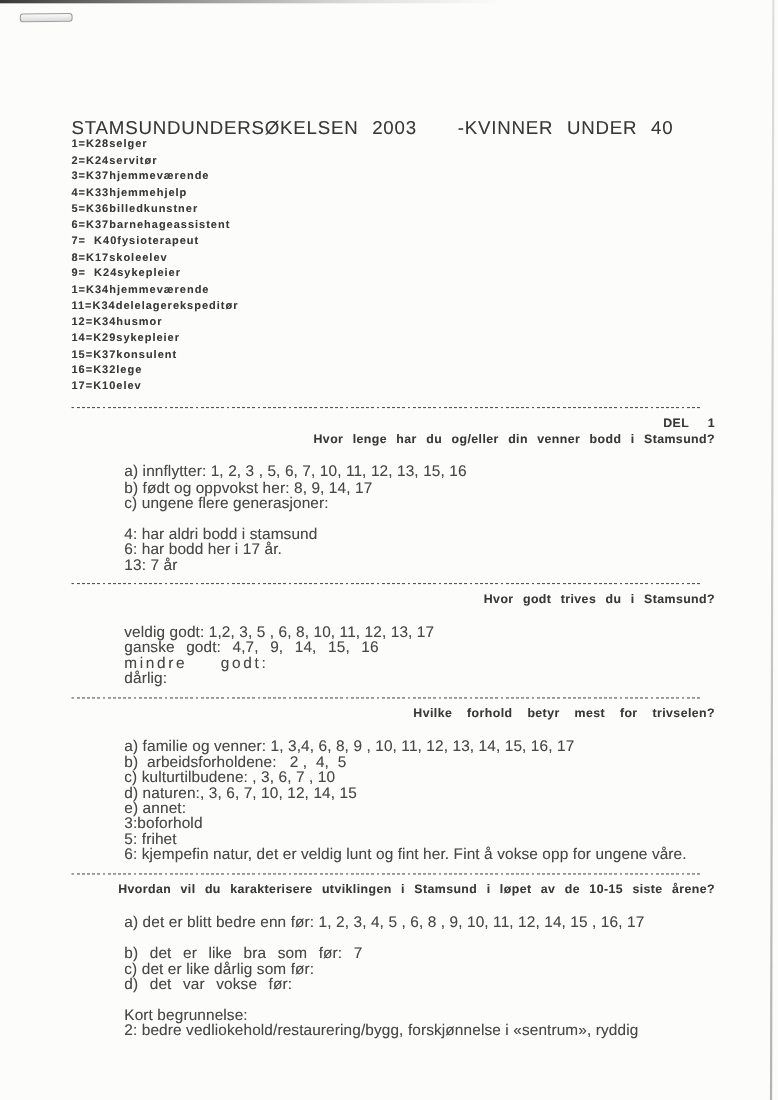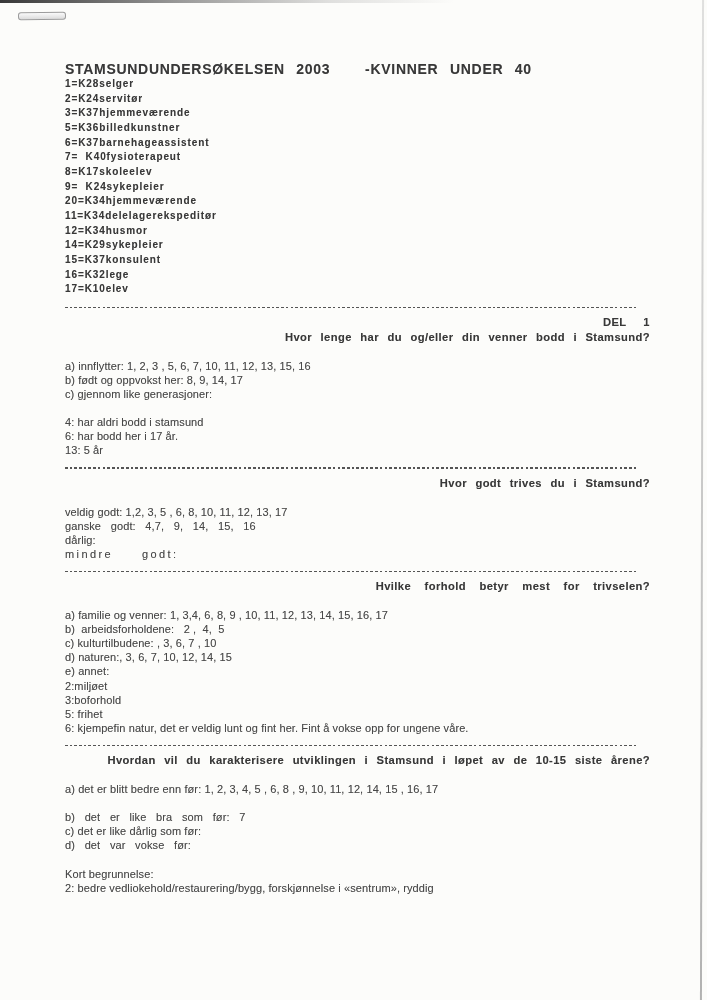--- a/index.html
+++ b/index.html
@@ -14,88 +14,88 @@
     background:linear-gradient(90deg,rgba(35,35,35,.9) 0%,rgba(75,75,75,.55) 40%,rgba(135,135,135,.25) 72%,rgba(160,160,160,0) 100%);}
   .staple{position:absolute;left:18px;top:12px;width:46px;height:6px;
     border:1px solid #9c9c9c;border-radius:3px;
     background:linear-gradient(180deg,#fafafa,#dcdcdc);transform:rotate(-.6deg);}
   .page-edge{position:absolute;top:0;right:5px;width:1.5px;height:100%;
     background:linear-gradient(180deg,rgba(195,195,195,.5),rgba(165,165,165,.85));
     transform:rotate(.12deg);}
   
   .content{position:absolute;left:65px;top:61px;width:585px;
     text-shadow:0 0 .5px rgba(70,70,70,.35);}
-  .title{font-size:14px;font-weight:700;letter-spacing:.7px;word-spacing:7px;
-    white-space:pre;color:#383838;line-height:16px;}
+  .title{font-size:17px;font-weight:400;letter-spacing:.7px;word-spacing:7px;
+    white-space:pre;color:#383838;line-height:16px;margin-top:48px;}
   .legend .legend-line{font-size:10px;font-weight:700;letter-spacing:.9px;
     line-height:14.65px;color:#383838;white-space:pre;}
   .blocks .h{font-size:11.2px;font-weight:700;letter-spacing:.4px;word-spacing:5px;
     line-height:14.7px;color:#383838;white-space:pre;text-align:right;}
   .blocks .h.wide{word-spacing:10px;margin-left:32px;}
-  .blocks .p{font-size:11px;line-height:14.1px;letter-spacing:.1px;color:#474747;white-space:pre;}
+  .blocks .p{font-size:14px;line-height:14.1px;letter-spacing:.1px;color:#474747;white-space:pre;margin-left:48px;}
   .blocks .p.wide{word-spacing:6.5px;}
   .blocks .p.spread{letter-spacing:2.4px;word-spacing:9px;}
   .blocks .gap{height:14px;}
   .blocks .sep{height:1.5px;width:572px;margin:10px 0 7px;
     background:repeating-linear-gradient(90deg,#545454 0,#545454 2.6px,transparent 2.6px,transparent 4.7px);}
 </style>
 </head>
 <body>
 
 <div class="top-edge"></div>
 <div class="staple"></div>
 <div class="page-edge"></div>
 
 <div class="content">
   <div class="title">STAMSUNDUNDERSØKELSEN 2003   -KVINNER UNDER 40</div>
   <div class="legend">
       <div class="legend-line">1=K28selger</div>
       <div class="legend-line">2=K24servitør</div>
       <div class="legend-line">3=K37hjemmeværende</div>
+      <div class="legend-line">4=K33hjemmehjelp</div>
       <div class="legend-line">5=K36billedkunstner</div>
       <div class="legend-line">6=K37barnehageassistent</div>
       <div class="legend-line">7=  K40fysioterapeut</div>
       <div class="legend-line">8=K17skoleelev</div>
       <div class="legend-line">9=  K24sykepleier</div>
-      <div class="legend-line">20=K34hjemmeværende</div>
+      <div class="legend-line">1=K34hjemmeværende</div>
       <div class="legend-line">11=K34delelagerekspeditør</div>
       <div class="legend-line">12=K34husmor</div>
       <div class="legend-line">14=K29sykepleier</div>
       <div class="legend-line">15=K37konsulent</div>
       <div class="legend-line">16=K32lege</div>
       <div class="legend-line">17=K10elev</div>
     </div>
   <div class="blocks">
       <div class="sep"></div>
       <div class="h">DEL  1</div>
       <div class="h">Hvor lenge har du og/eller din venner bodd i Stamsund?</div>
       <div class="gap"></div>
       <div class="p">a) innflytter: 1, 2, 3 , 5, 6, 7, 10, 11, 12, 13, 15, 16</div>
       <div class="p">b) født og oppvokst her: 8, 9, 14, 17</div>
-      <div class="p">c) gjennom like generasjoner:</div>
+      <div class="p">c) ungene flere generasjoner:</div>
       <div class="gap"></div>
       <div class="p">4: har aldri bodd i stamsund</div>
       <div class="p">6: har bodd her i 17 år.</div>
-      <div class="p">13: 5 år</div>
+      <div class="p">13: 7 år</div>
       <div class="sep"></div>
       <div class="h">Hvor godt trives du i Stamsund?</div>
       <div class="gap"></div>
       <div class="p">veldig godt: 1,2, 3, 5 , 6, 8, 10, 11, 12, 13, 17</div>
       <div class="p wide">ganske godt: 4,7, 9, 14, 15, 16</div>
+      <div class="p spread">mindre  godt:</div>
       <div class="p">dårlig:</div>
-      <div class="p spread">mindre  godt:</div>
       <div class="sep"></div>
       <div class="h wide">Hvilke forhold betyr mest for trivselen?</div>
       <div class="gap"></div>
       <div class="p">a) familie og venner: 1, 3,4, 6, 8, 9 , 10, 11, 12, 13, 14, 15, 16, 17</div>
       <div class="p">b)  arbeidsforholdene:   2 ,  4,  5</div>
       <div class="p">c) kulturtilbudene: , 3, 6, 7 , 10</div>
       <div class="p">d) naturen:, 3, 6, 7, 10, 12, 14, 15</div>
       <div class="p">e) annet:</div>
-      <div class="p">2:miljøet</div>
       <div class="p">3:boforhold</div>
       <div class="p">5: frihet</div>
       <div class="p">6: kjempefin natur, det er veldig lunt og fint her. Fint å vokse opp for ungene våre.</div>
       <div class="sep"></div>
       <div class="h">Hvordan vil du karakterisere utviklingen i Stamsund i løpet av de 10-15 siste årene?</div>
       <div class="gap"></div>
       <div class="p">a) det er blitt bedre enn før: 1, 2, 3, 4, 5 , 6, 8 , 9, 10, 11, 12, 14, 15 , 16, 17</div>
       <div class="gap"></div>
       <div class="p wide">b) det er like bra som før: 7</div>
       <div class="p">c) det er like dårlig som før:</div>

